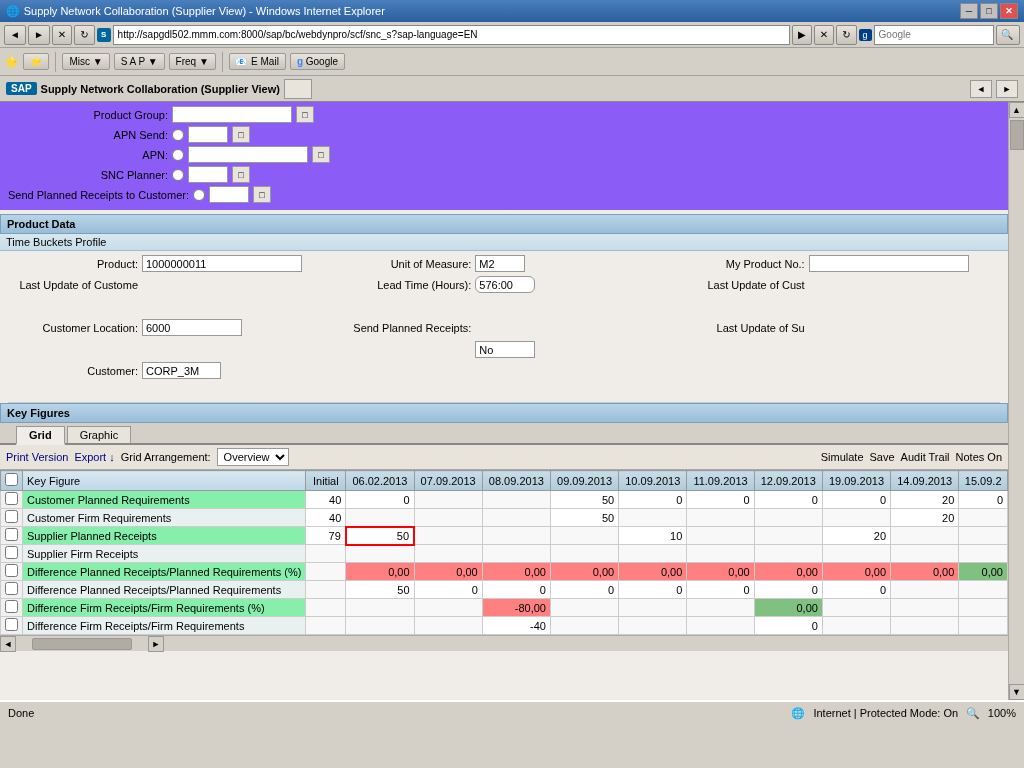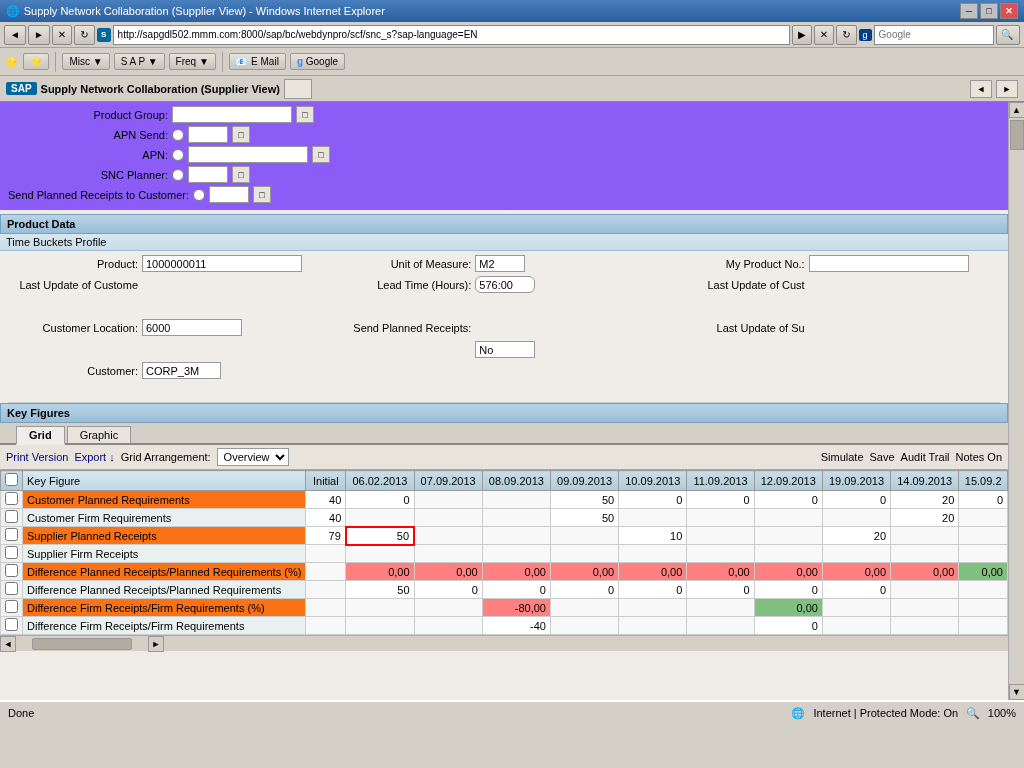--- a/index.html
+++ b/index.html
@@ -239,21 +239,21 @@
     .data-grid td {
       border: 1px solid #ccc;
       padding: 1px 4px;
       text-align: right;
       white-space: nowrap;
       background: white;
       height: 18px;
     }
     .data-grid td.key-figure-name {
       text-align: left;
-      background: #f97316;
+      background: #86efac;
       font-size: 11px;
     }
     .data-grid td.checkbox-cell {
       text-align: center;
       background: #f0f0f0;
       padding: 0;
       width: 18px;
     }
     .data-grid tr:nth-child(even) td.key-figure-name { background: #e8f0f0; }
 

